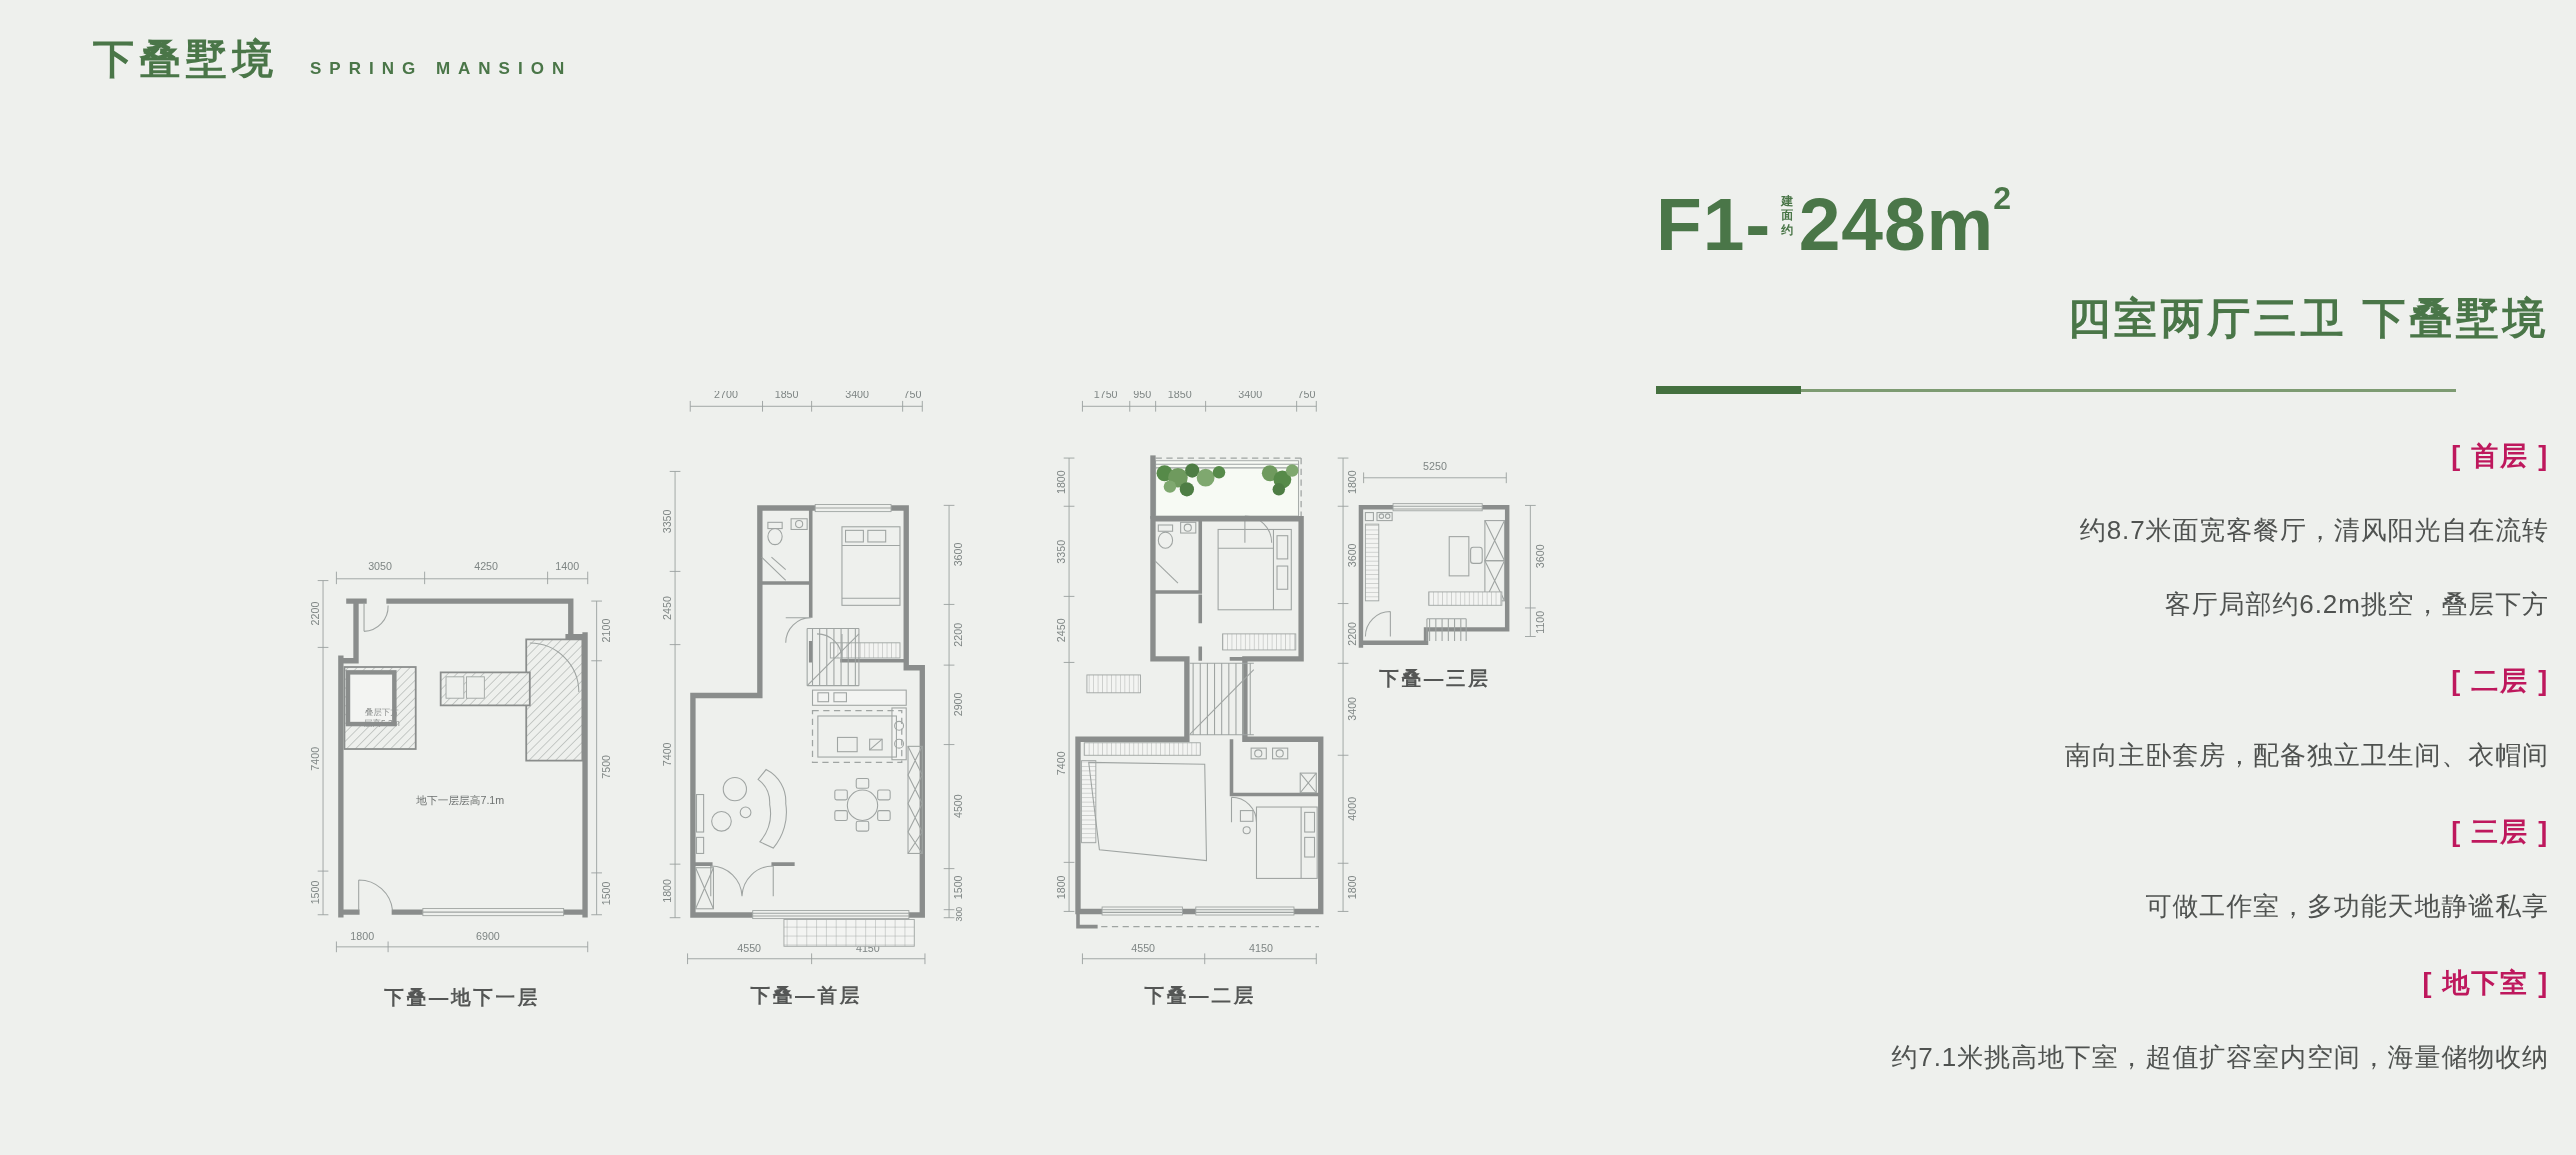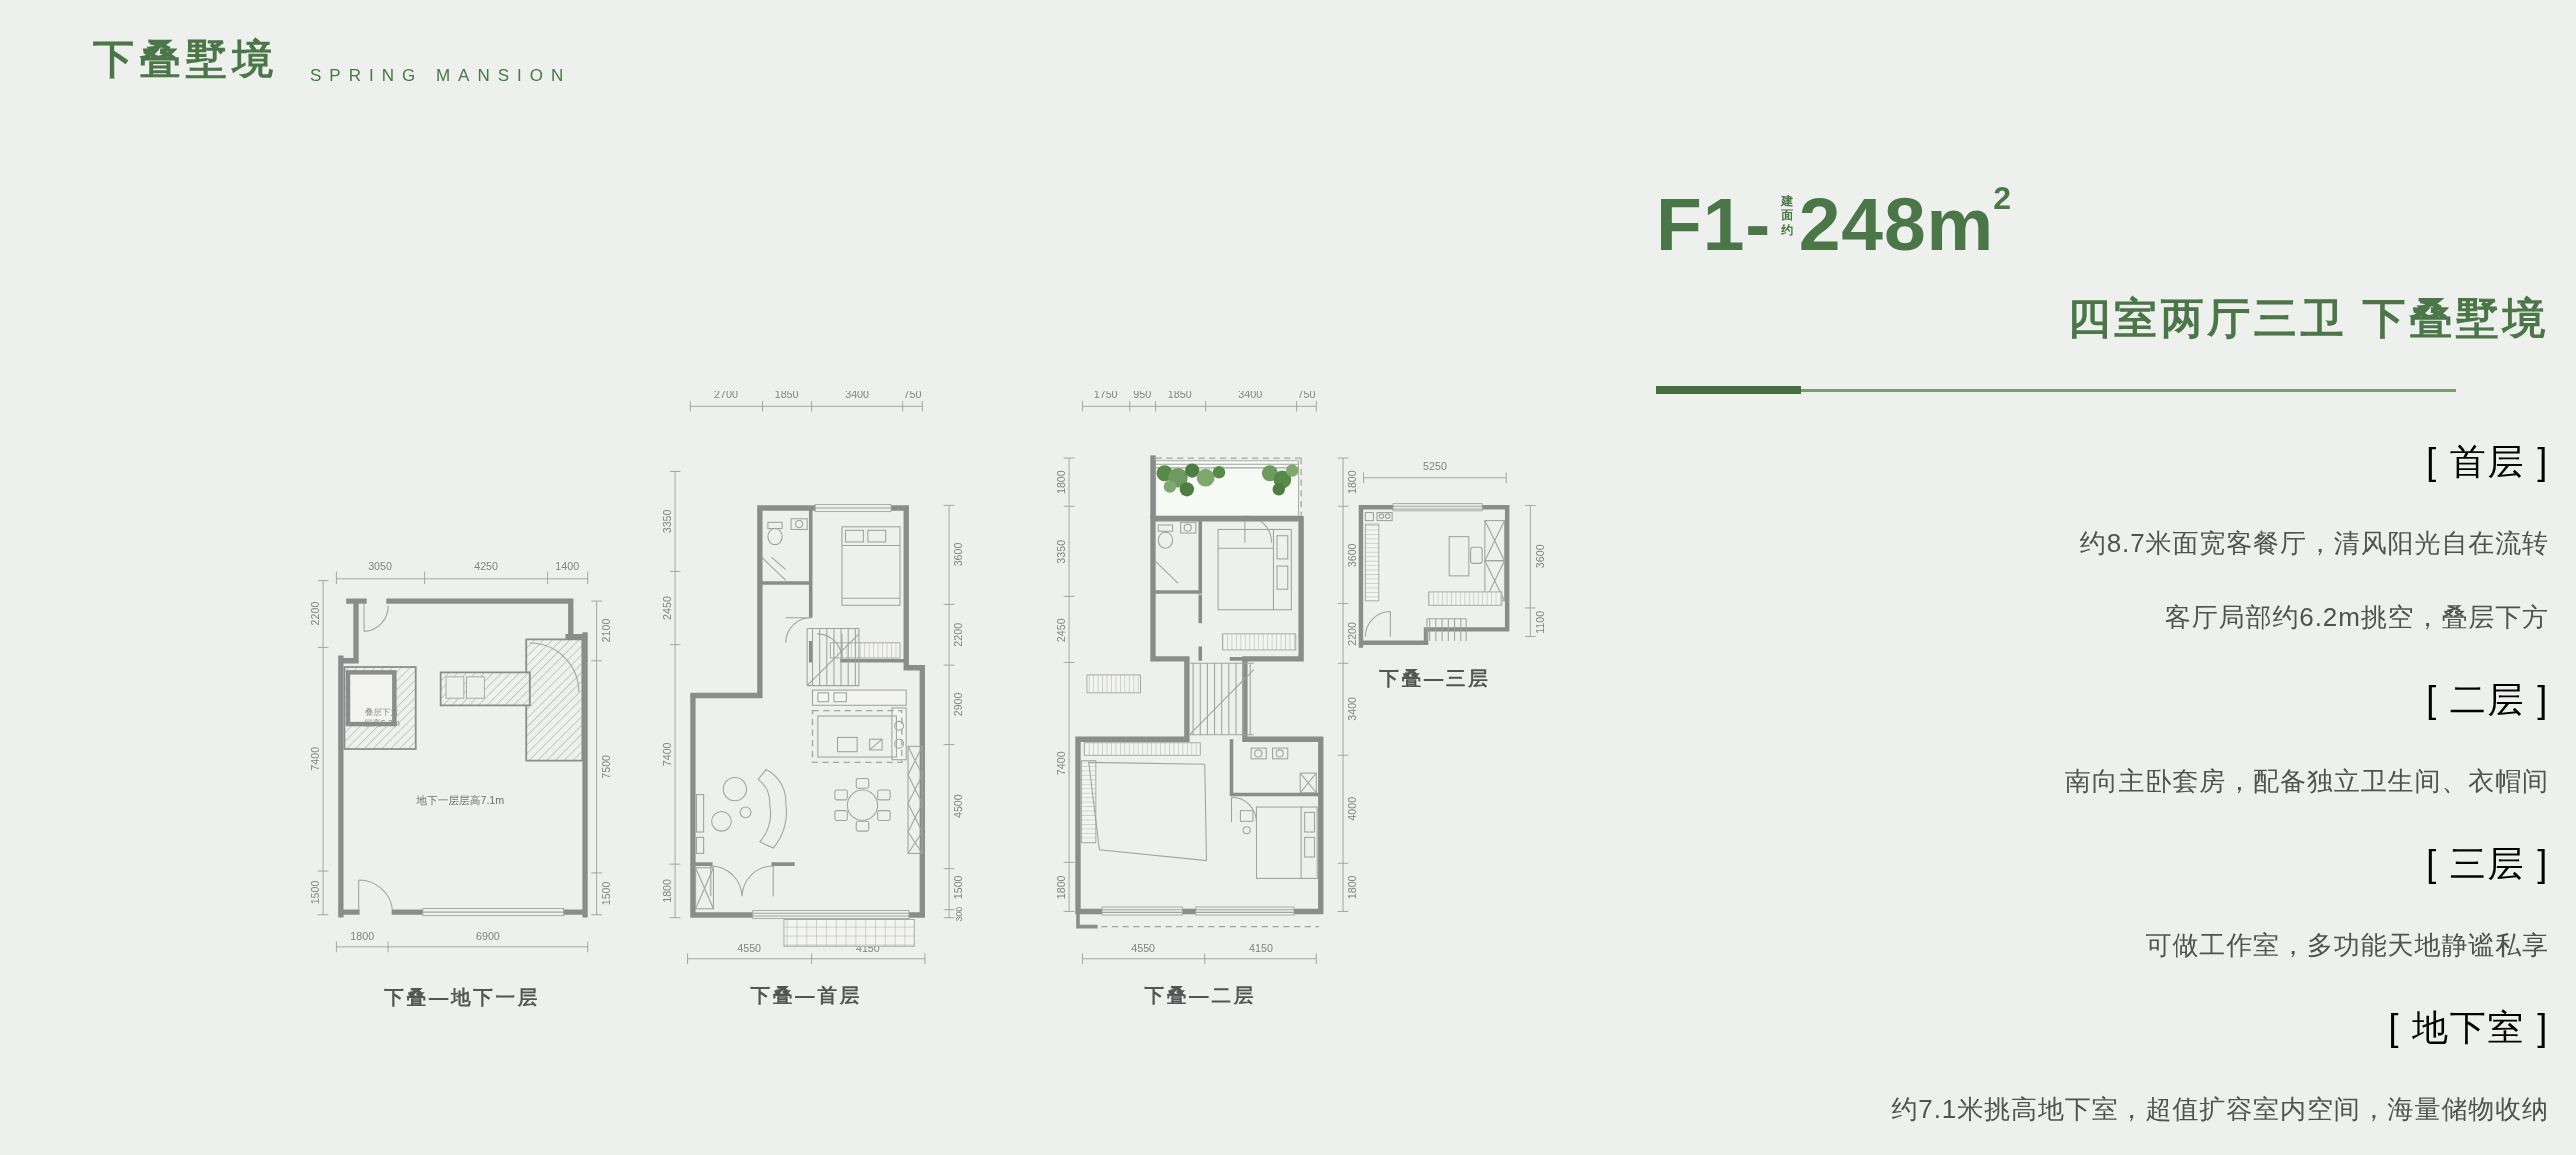--- a/index.html
+++ b/index.html
@@ -2,36 +2,36 @@
 <html lang="zh" style="font-size:14.3px"><head>
 <meta charset="utf-8">
 <style>
   html,body{margin:0;padding:0;}
   body{font-family:"Liberation Sans","DejaVu Sans",sans-serif;background:#e4e6e3;}
   .stage{position:relative;width:2576px;height:1155px;background:#eef0ed;overflow:hidden;}
 
   
   .hdr-cn{position:absolute;left:93px;top:32px;font-size:41px;font-weight:800;
           letter-spacing:5.4px;color:#4a7648;}
-  .hdr-en{position:absolute;left:310px;top:66px;font-size:17px;font-weight:400;
+  .hdr-en{position:absolute;left:310px;top:59px;font-size:17px;font-weight:700;
           letter-spacing:8px;color:#4a7648;}
 
   
   .info{position:absolute;left:1656px;top:187px;width:893px;color:#4a7648;text-align:right;}
   .unit-line{display:flex;align-items:flex-start;line-height:1;}
   .unit-code,.unit-num{font-size:75px;font-weight:800;letter-spacing:0.9px;}
   .unit-prefix{display:inline-block;width:1.25em;font-size:12px;font-weight:700;
                line-height:1.2;word-break:break-all;margin:7.1px 5.4px 0 7.1px;}
   .unit-m{font-size:75px;font-weight:800;}
   .unit-m sup{font-size:32px;font-weight:800;vertical-align:top;line-height:1;position:relative;top:-5.4px;}
   .unit-sub{font-size:43px;font-weight:800;letter-spacing:3.6px;margin-top:28px;white-space:nowrap;}
   .divider{position:relative;margin-top:41px;width:800px;height:2.7px;background:#7d9b72;}
   .divider .thick{position:absolute;left:0;top:-2.7px;width:145px;height:8px;background:#44703f;}
   .sections{margin-top:46px;}
-  .sec-label{font-size:36px;font-weight:400;color:#000000;letter-spacing:1.8px;margin:41px 0 0 0;}
+  .sec-label{font-size:27px;font-weight:700;color:#be185d;letter-spacing:1.8px;margin:41px 0 0 0;}
   .sec-line{font-size:26px;color:#4f5250;letter-spacing:0.9px;margin:39px 0 0 0;}
   .sections > :first-child{margin-top:0;}
 
   
   figure.plan{position:absolute;margin:12px;padding:0;}
   .w6{stroke:#8a8d8c;stroke-width:6;fill:none;stroke-linecap:square;}
   .w5{stroke:#8a8d8c;stroke-width:5;fill:none;stroke-linecap:square;}
   .w4{stroke:#8a8d8c;stroke-width:4;fill:none;stroke-linecap:square;}
   .fin{stroke:#9fa4a2;stroke-width:1.2;fill:none;}
   .fin-f{stroke:#9fa4a2;stroke-width:1.2;fill:#f3f4f2;}

